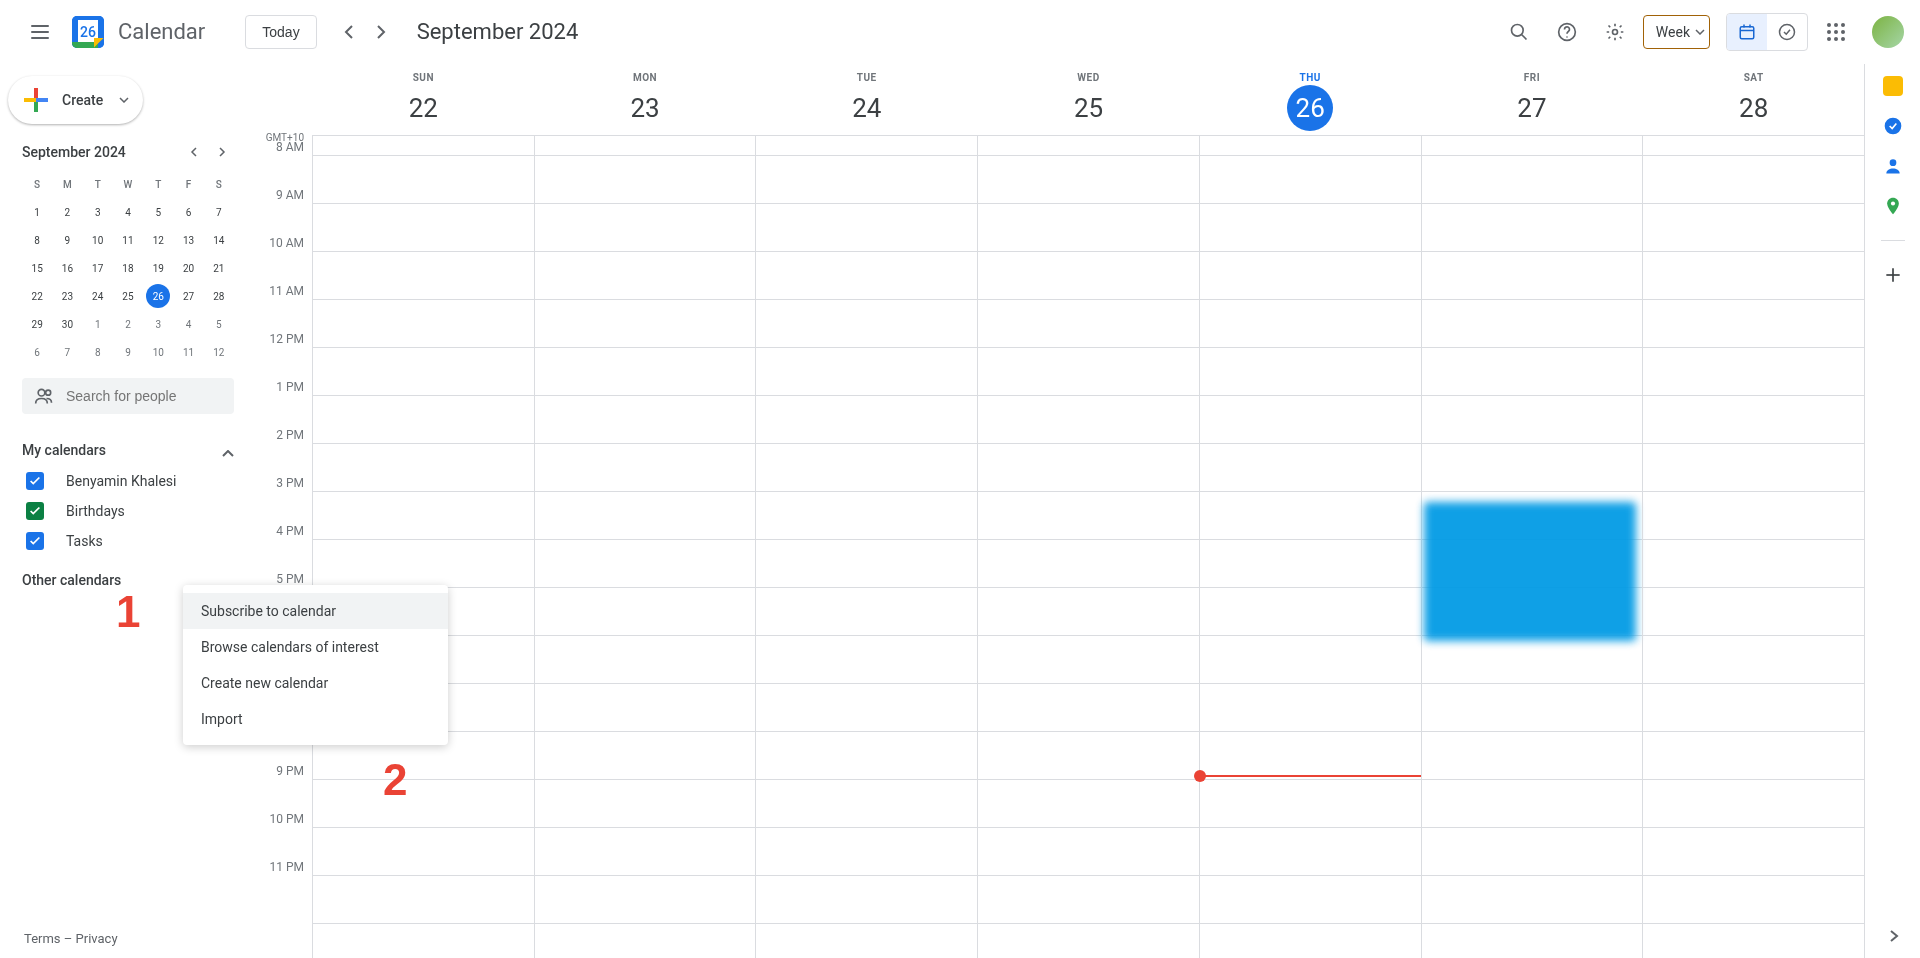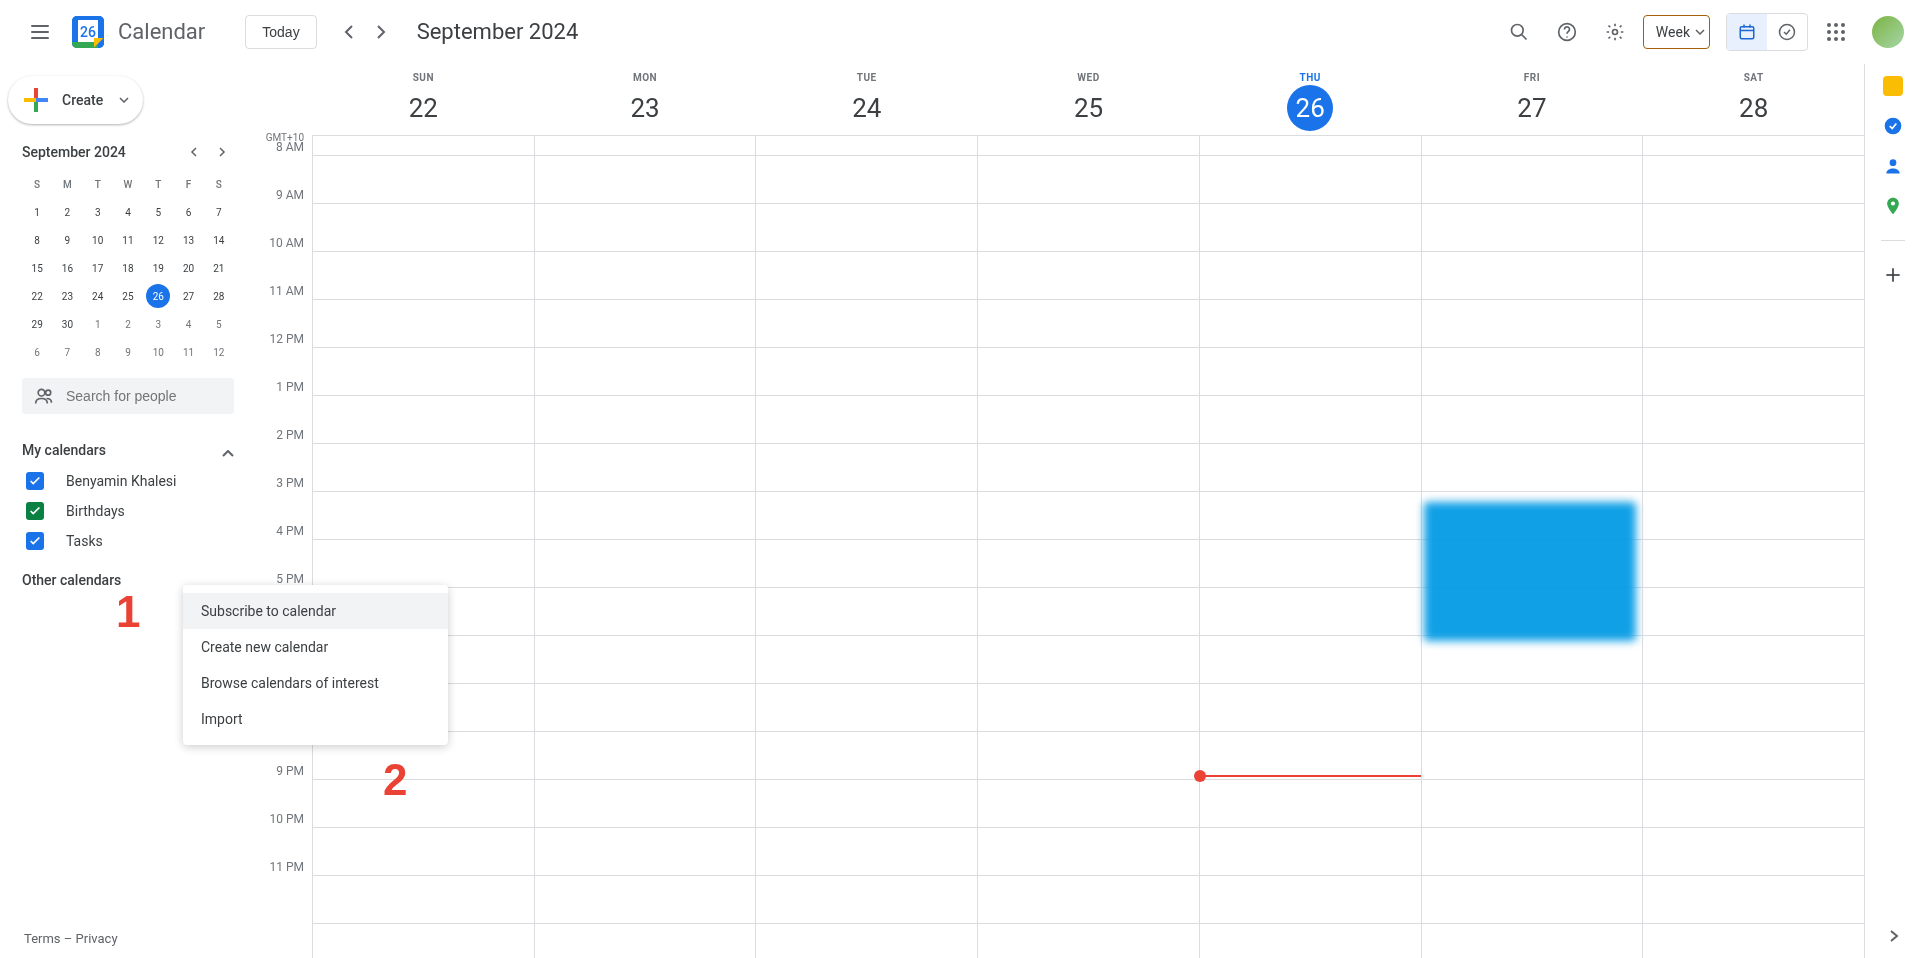--- a/index.html
+++ b/index.html
@@ -531,17 +531,17 @@
         <line x1="4" y1="12" x2="20" y2="12" stroke="#3c4043" stroke-width="2"></line>
       </svg>
     <div class="side-collapse"><svg width="12" height="14" viewBox="0 0 12 14">
           <path d="M4 2l6 5-6 5" stroke="currentColor" stroke-width="2" fill="none"></path>
         </svg></div>
   </div>
 </div>
 
 <div class="popup" id="popup">
     <div class="popup-item hover">Subscribe to calendar</div>
+    <div class="popup-item">Browse calendars of interest</div>
     <div class="popup-item">Create new calendar</div>
-    <div class="popup-item">Browse calendars of interest</div>
     <div class="popup-item">Import</div>
   </div>
 <div class="red-num" style="left:383px; top:755px;">2</div>
 
 </body></html>

